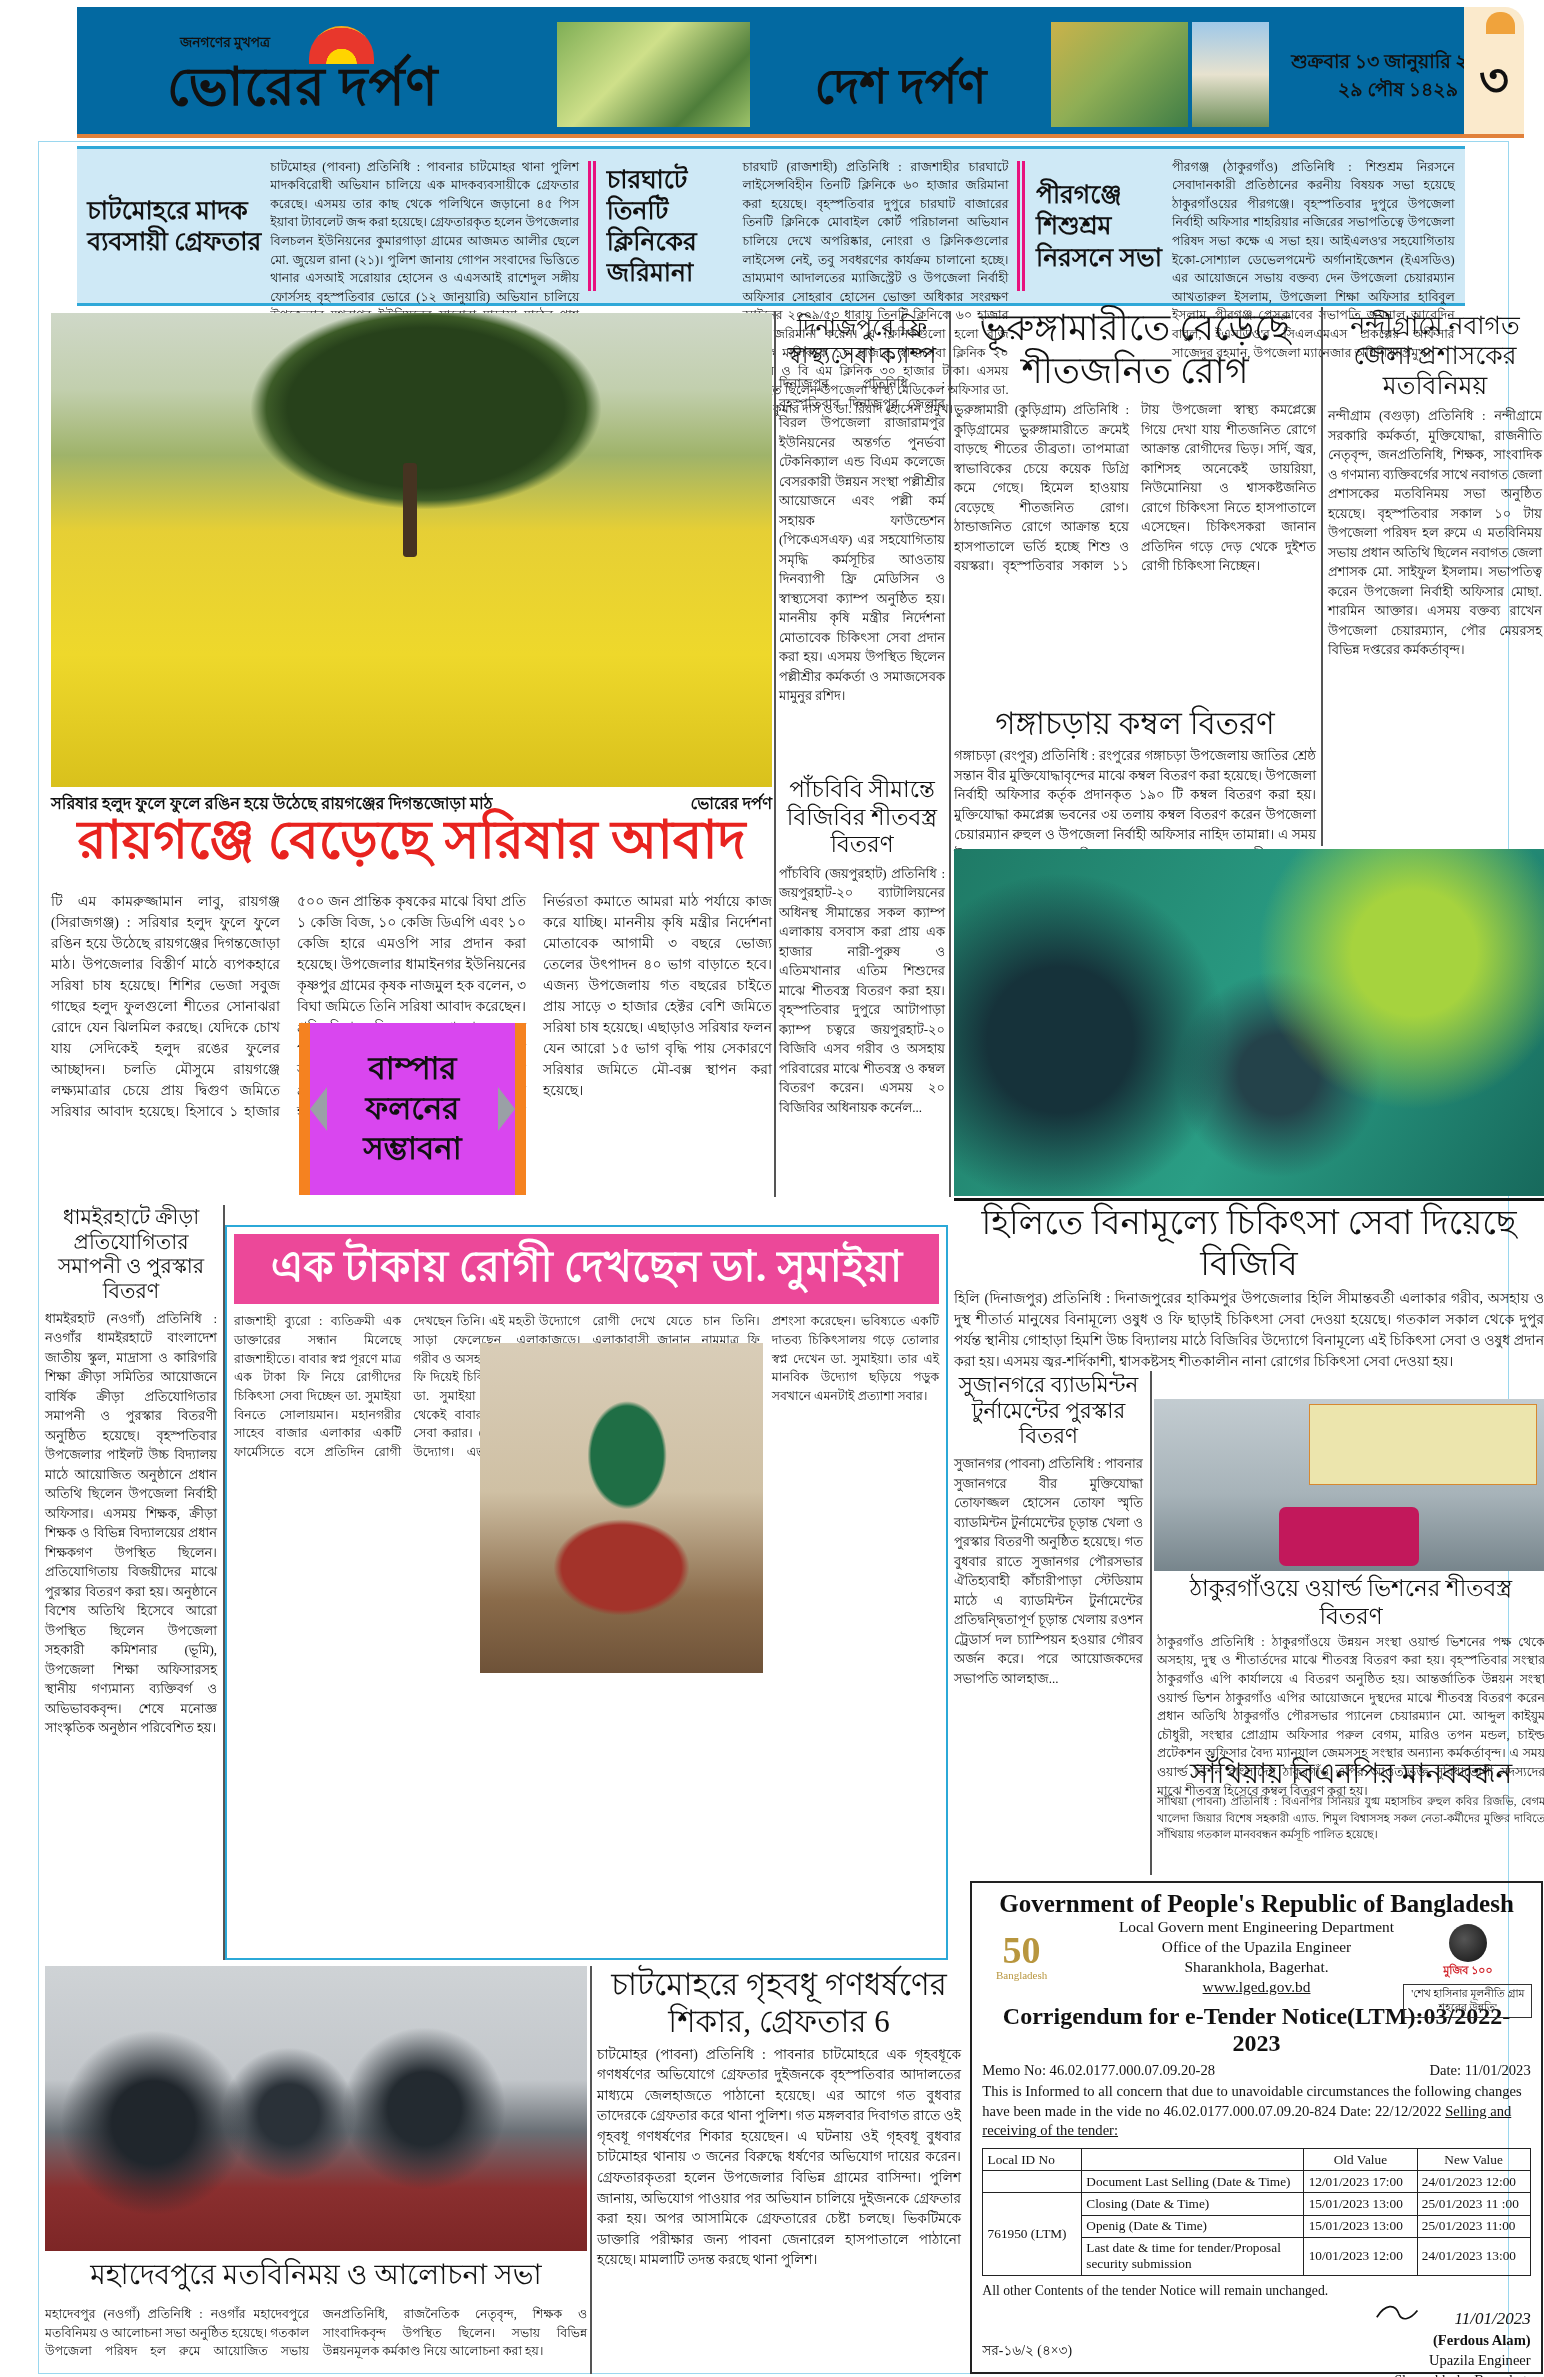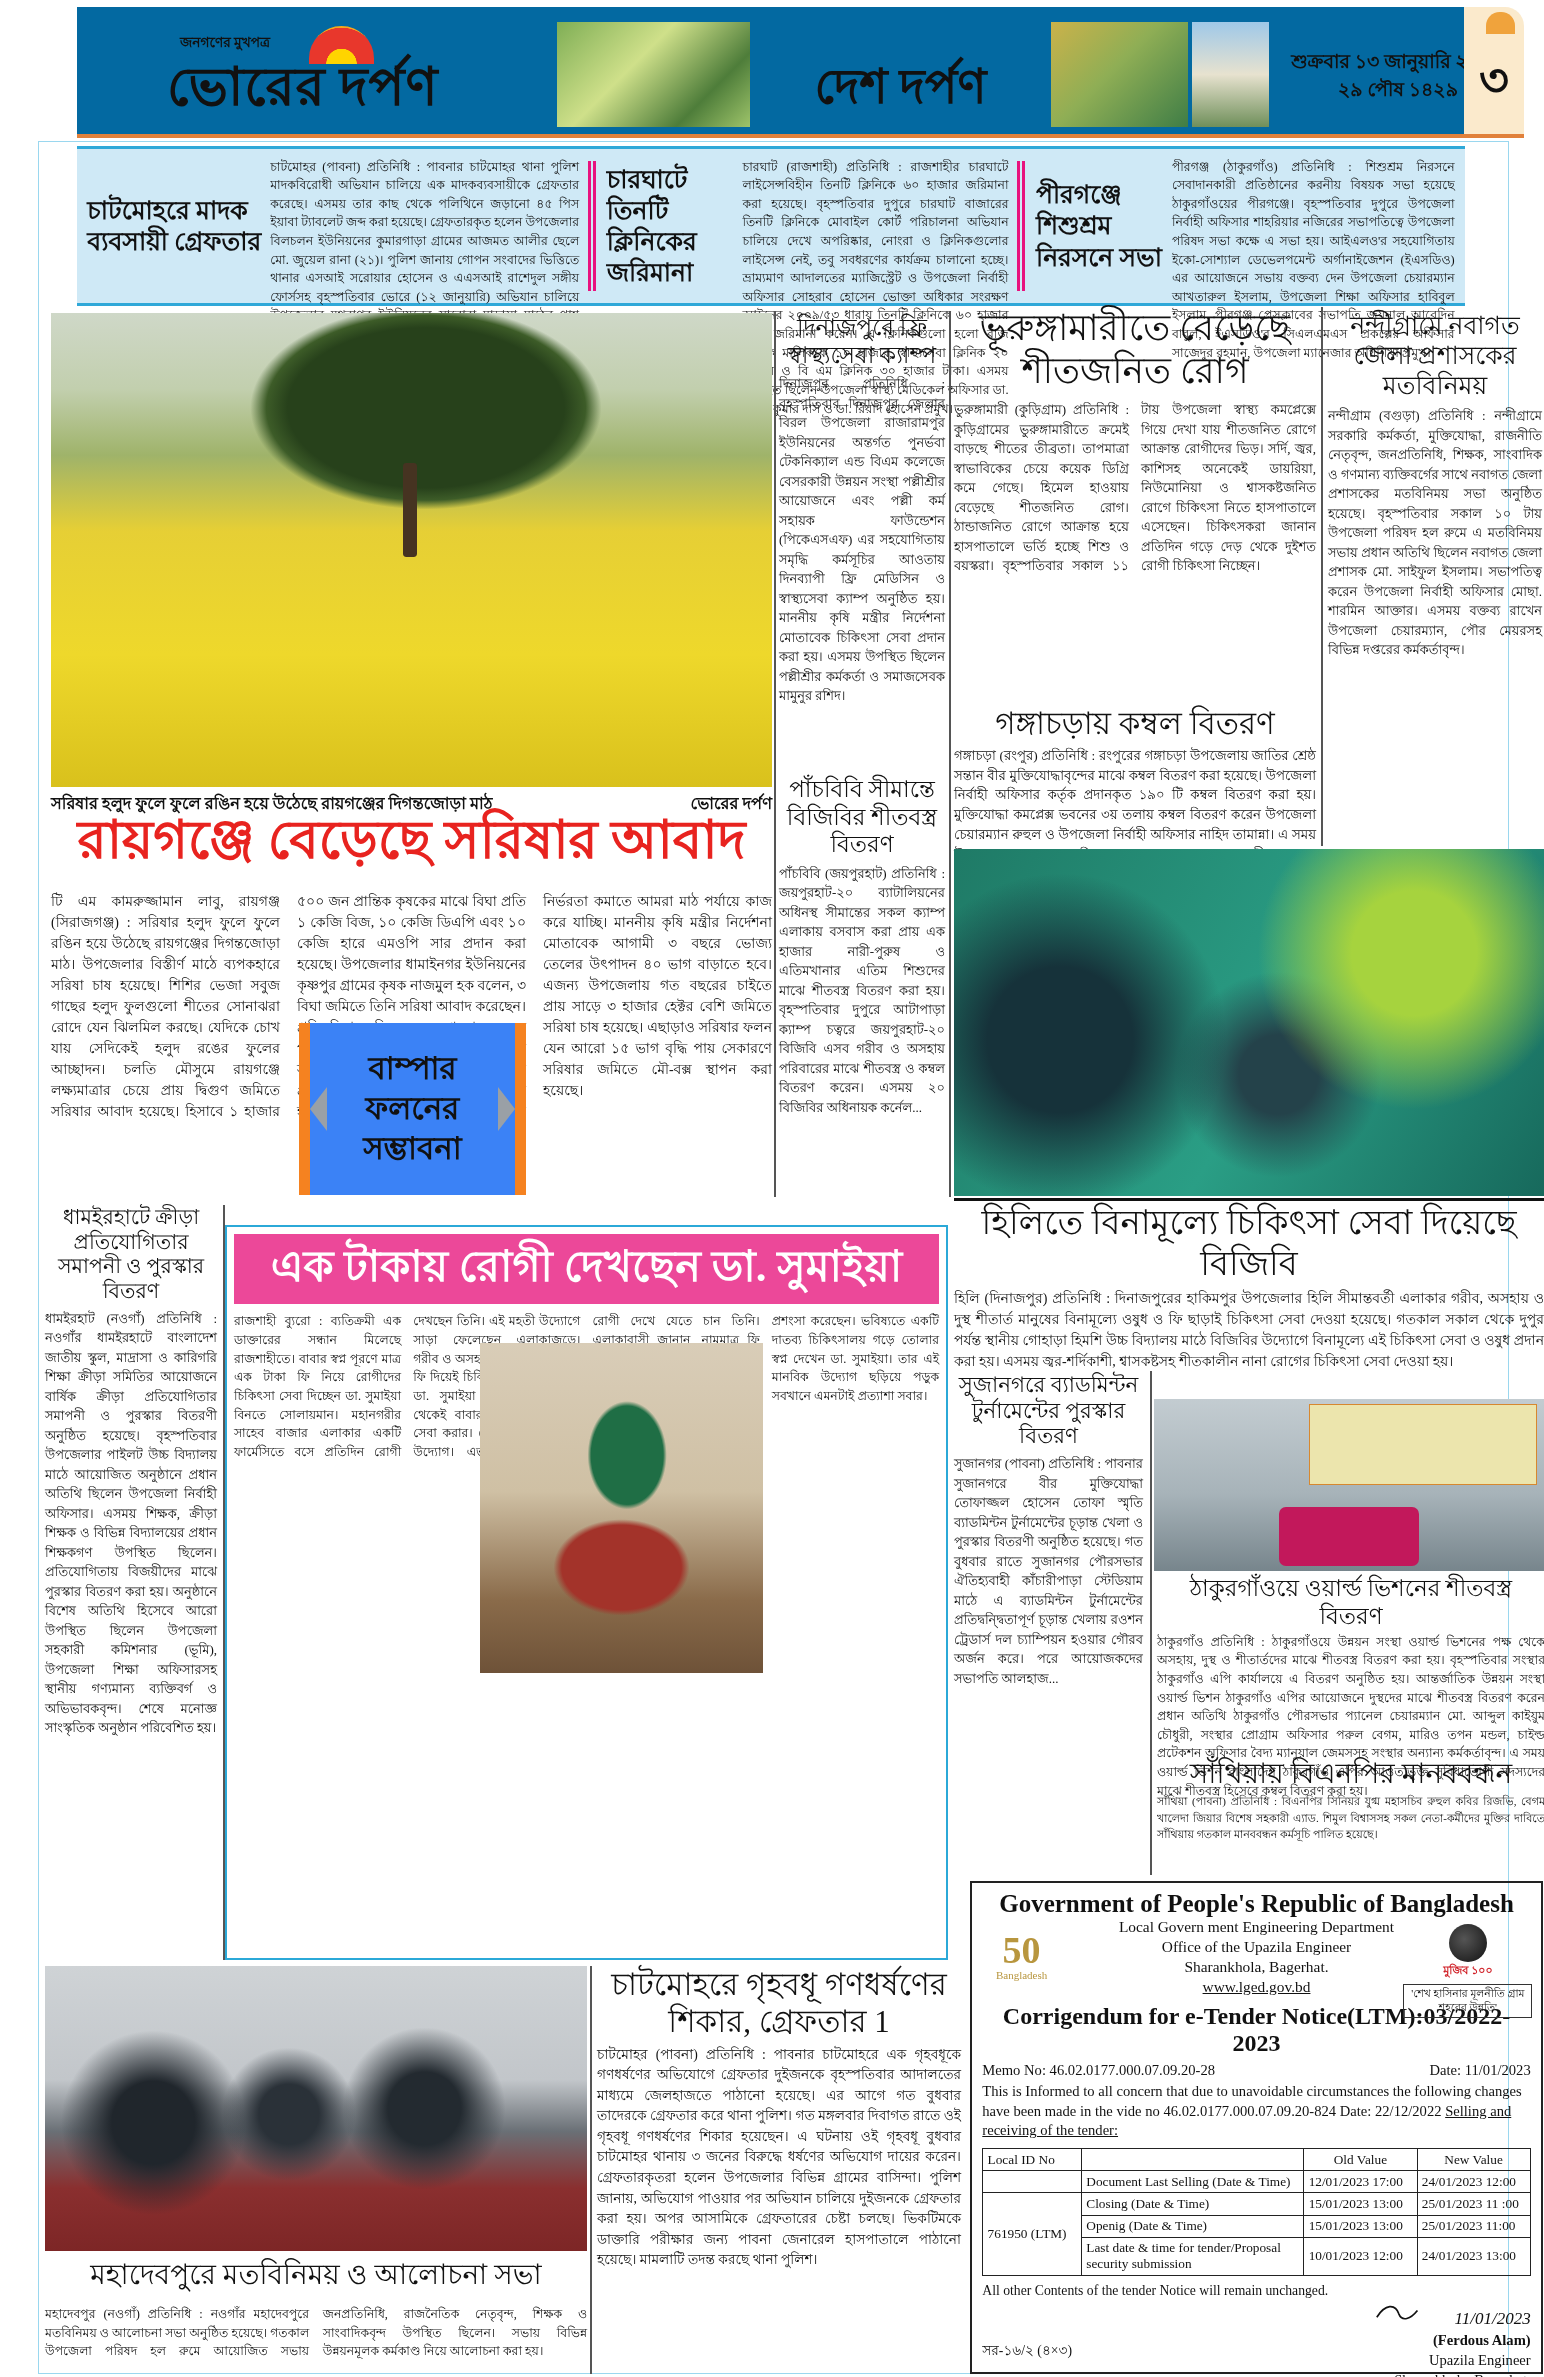--- a/index.html
+++ b/index.html
@@ -29,21 +29,21 @@
            background:repeating-linear-gradient(90deg,#e8127e 0 2.6px,#cfe9f6 2.6px 5.1px,#e8127e 5.1px 7.7px,#cfe9f6 7.7px 10.3px);}
   
   .photo-mustard{left:51px;top:313px;width:721px;height:474px;
       background:radial-gradient(ellipse 266px 154px at 52% 20%,#27411b 0 52%,#3d5c28 60%,transparent 66%),
                  linear-gradient(180deg,#cfd8c8 0%,#c2cfae 16%,#9fb36a 30%,#e6cf35 46%,#eed82b 72%,#d9c11c 100%);}
   .trunk{left:403px;top:463px;width:13.7px;height:94px;background:#463321;border-radius:3.4px;}
   .lead-cap{left:51px;top:791px;width:721px;font-size:16.3px;font-weight:bold;display:flex;justify-content:space-between;}
   .lead-h{left:51px;top:813px;width:721px;font-size:53px;font-weight:bold;color:#e8231f;text-align:center;line-height:1.05;}
   .lead-body{left:51px;top:891px;width:721px;height:307px;column-count:3;column-gap:17px;
              font-size:14px;line-height:1.52;text-align:justify;}
-  .pullquote{left:299px;top:1023px;width:227px;height:172px;background:#3b82f6;display:flex;align-items:center;}
+  .pullquote{left:299px;top:1023px;width:227px;height:172px;background:#d946ef;display:flex;align-items:center;}
   .pq-bar{width:11px;height:100%;background:#f58220;}
   .pq-tri-l{width:0;height:0;border-top:22px solid transparent;border-bottom:22px solid transparent;border-right:17px solid #9aa0a6;}
   .pq-tri-r{width:0;height:0;border-top:22px solid transparent;border-bottom:22px solid transparent;border-left:17px solid #9aa0a6;}
   .pq-text{flex:1;text-align:center;font-size:31px;font-weight:bold;line-height:1.3;}
   
   .h-bn{font-weight:normal;text-align:center;line-height:1.2;}
   .b-bn{text-align:justify;line-height:1.5;}
   .vrule{width:1.7px;background:#555;}
   .hrule{background:#111;}
   
@@ -204,21 +204,21 @@
     <div class="sumaiya-body b-bn">রাজশাহী ব্যুরো : ব্যতিক্রমী এক ডাক্তারের সন্ধান মিলেছে রাজশাহীতে। বাবার স্বপ্ন পূরণে মাত্র এক টাকা ফি নিয়ে রোগীদের চিকিৎসা সেবা দিচ্ছেন ডা. সুমাইয়া বিনতে সোলায়মান। মহানগরীর সাহেব বাজার এলাকার একটি ফার্মেসিতে বসে প্রতিদিন রোগী দেখছেন তিনি। এই মহতী উদ্যোগে সাড়া ফেলেছেন এলাকাজুড়ে। গরীব ও অসহায় রোগীরা এক টাকা ফি দিয়েই চিকিৎসা নিতে পারছেন। ডা. সুমাইয়া জানান, ছোটবেলা থেকেই বাবার স্বপ্ন ছিল মানুষের সেবা করার। সেই স্বপ্ন পূরণেই এই উদ্যোগ। এভাবেই এক টাকায় রোগী দেখে যেতে চান তিনি। এলাকাবাসী জানান, নামমাত্র ফি নেওয়ায় গরীব রোগীদের অনেক উপকার হচ্ছে। প্রতিদিন দূর-দূরান্ত থেকে রোগীরা আসেন তার কাছে চিকিৎসা নিতে। ওষুধ কোম্পানির প্রতিনিধি ও স্থানীয় ফার্মেসি মালিকরাও তার এই উদ্যোগের প্রশংসা করেছেন। ভবিষ্যতে একটি দাতব্য চিকিৎসালয় গড়ে তোলার স্বপ্ন দেখেন ডা. সুমাইয়া। তার এই মানবিক উদ্যোগ ছড়িয়ে পড়ুক সবখানে এমনটাই প্রত্যাশা সবার।</div>
   </div>
   <div class="abs photo-pharmacy"></div>
 
   <div class="abs photo-meeting"></div>
   <div class="abs b-bn" style="left:45px;top:2305px;width:542px;height:67px;column-count:2;column-gap:13.7px;font-size:12.4px;">মহাদেবপুর (নওগাঁ) প্রতিনিধি : নওগাঁর মহাদেবপুরে মতবিনিময় ও আলোচনা সভা অনুষ্ঠিত হয়েছে। গতকাল উপজেলা পরিষদ হল রুমে আয়োজিত সভায় জনপ্রতিনিধি, রাজনৈতিক নেতৃবৃন্দ, শিক্ষক ও সাংবাদিকবৃন্দ উপস্থিত ছিলেন। সভায় বিভিন্ন উন্নয়নমূলক কর্মকাণ্ড নিয়ে আলোচনা করা হয়।</div>
   <div class="abs h-bn" style="left:45px;top:2258px;width:542px;font-size:28px;">মহাদেবপুরে মতবিনিময় ও আলোচনা সভা</div>
 
   <div class="abs vrule" style="left:590px;top:1966px;height:408px;"></div>
   <div class="abs" style="left:597px;top:1966px;width:364px;">
-    <div class="h-bn" style="font-size:31px;">চাটমোহরে গৃহবধূ গণধর্ষণের শিকার, গ্রেফতার 1</div>
+    <div class="h-bn" style="font-size:31px;">চাটমোহরে গৃহবধূ গণধর্ষণের শিকার, গ্রেফতার 6</div>
     <div class="b-bn" style="font-size:13.7px;margin-top:4.3px;">চাটমোহর (পাবনা) প্রতিনিধি : পাবনার চাটমোহরে এক গৃহবধূকে গণধর্ষণের অভিযোগে গ্রেফতার দুইজনকে বৃহস্পতিবার আদালতের মাধ্যমে জেলহাজতে পাঠানো হয়েছে। এর আগে গত বুধবার তাদেরকে গ্রেফতার করে থানা পুলিশ। গত মঙ্গলবার দিবাগত রাতে ওই গৃহবধূ গণধর্ষণের শিকার হয়েছেন। এ ঘটনায় ওই গৃহবধূ বুধবার চাটমোহর থানায় ৩ জনের বিরুদ্ধে ধর্ষণের অভিযোগ দায়ের করেন। গ্রেফতারকৃতরা হলেন উপজেলার বিভিন্ন গ্রামের বাসিন্দা। পুলিশ জানায়, অভিযোগ পাওয়ার পর অভিযান চালিয়ে দুইজনকে গ্রেফতার করা হয়। অপর আসামিকে গ্রেফতারের চেষ্টা চলছে। ভিকটিমকে ডাক্তারি পরীক্ষার জন্য পাবনা জেনারেল হাসপাতালে পাঠানো হয়েছে। মামলাটি তদন্ত করছে থানা পুলিশ।</div>
   </div>
 
   <div class="abs tender">
     <div class="t-gov">Government of People's Republic of Bangladesh</div>
     <div class="t-sub">Local Govern ment Engineering Department</div>
     <div class="t-sub">Office of the Upazila Engineer</div>
     <div class="t-sub">Sharankhola, Bagerhat.</div>
     <div class="t-sub t-web">www.lged.gov.bd</div>
     <div class="badge50">

